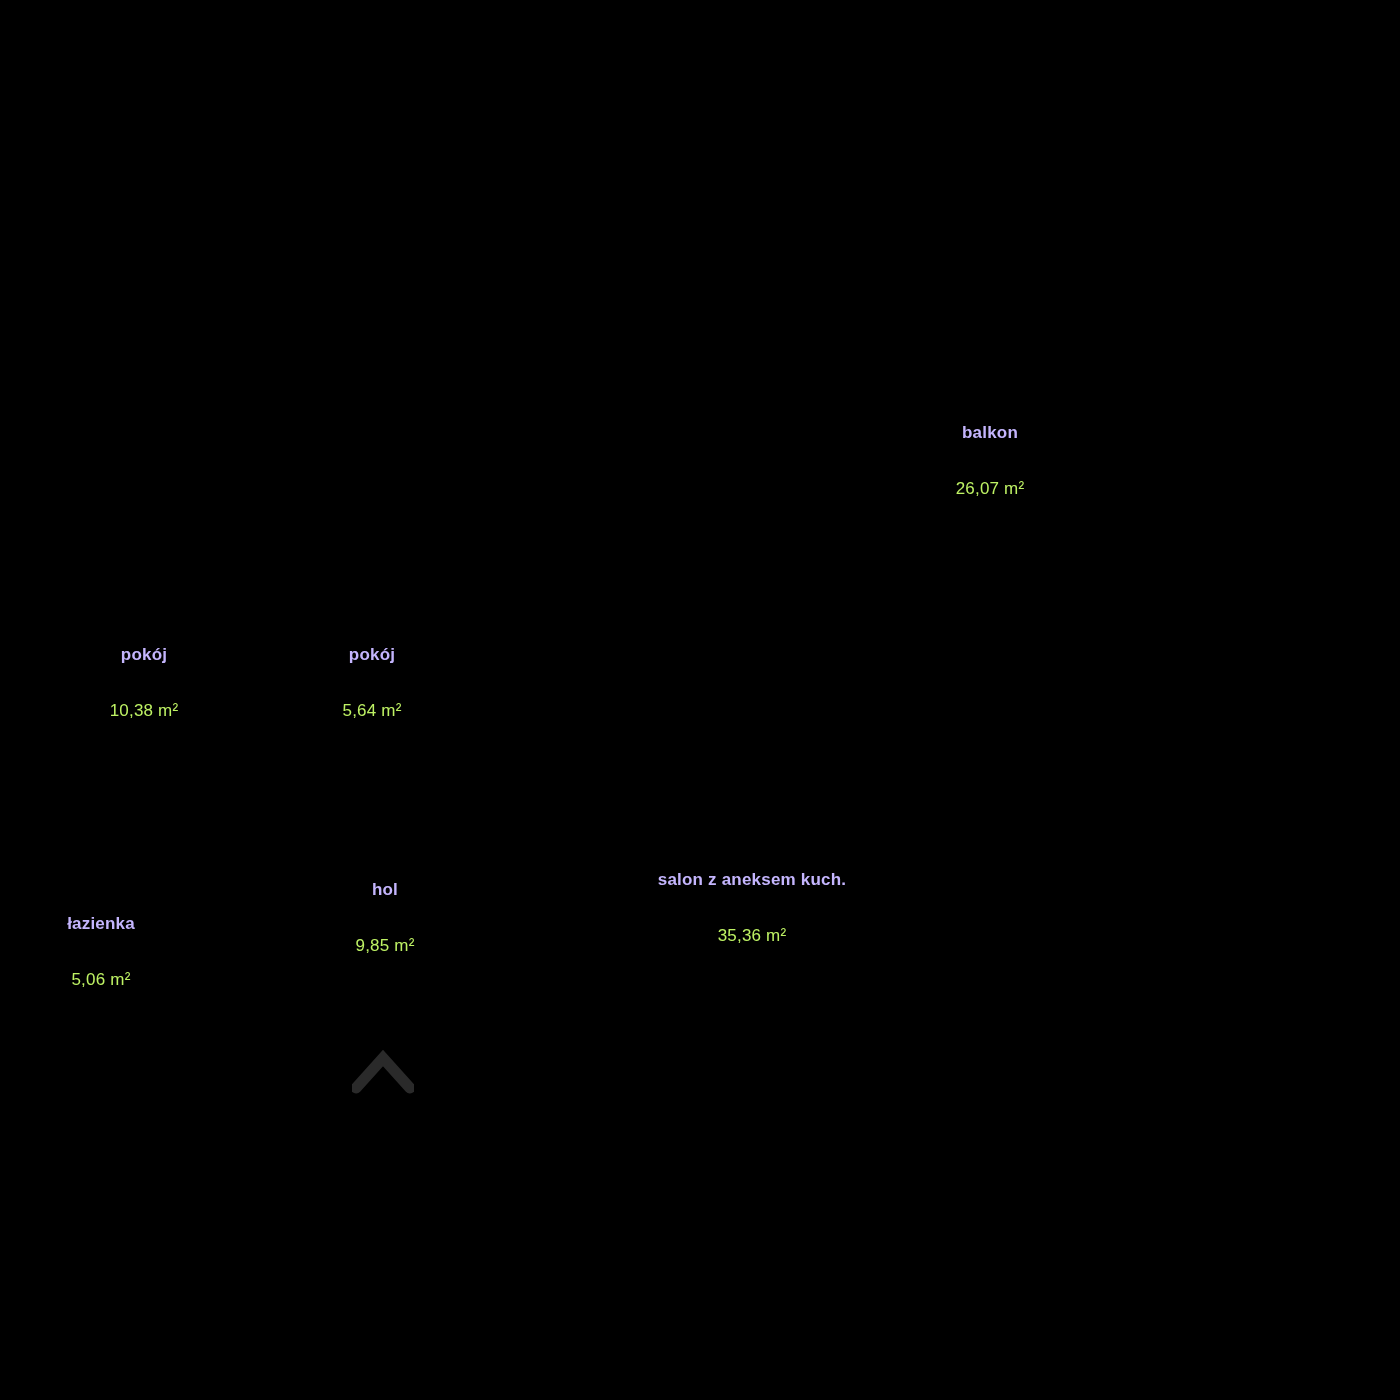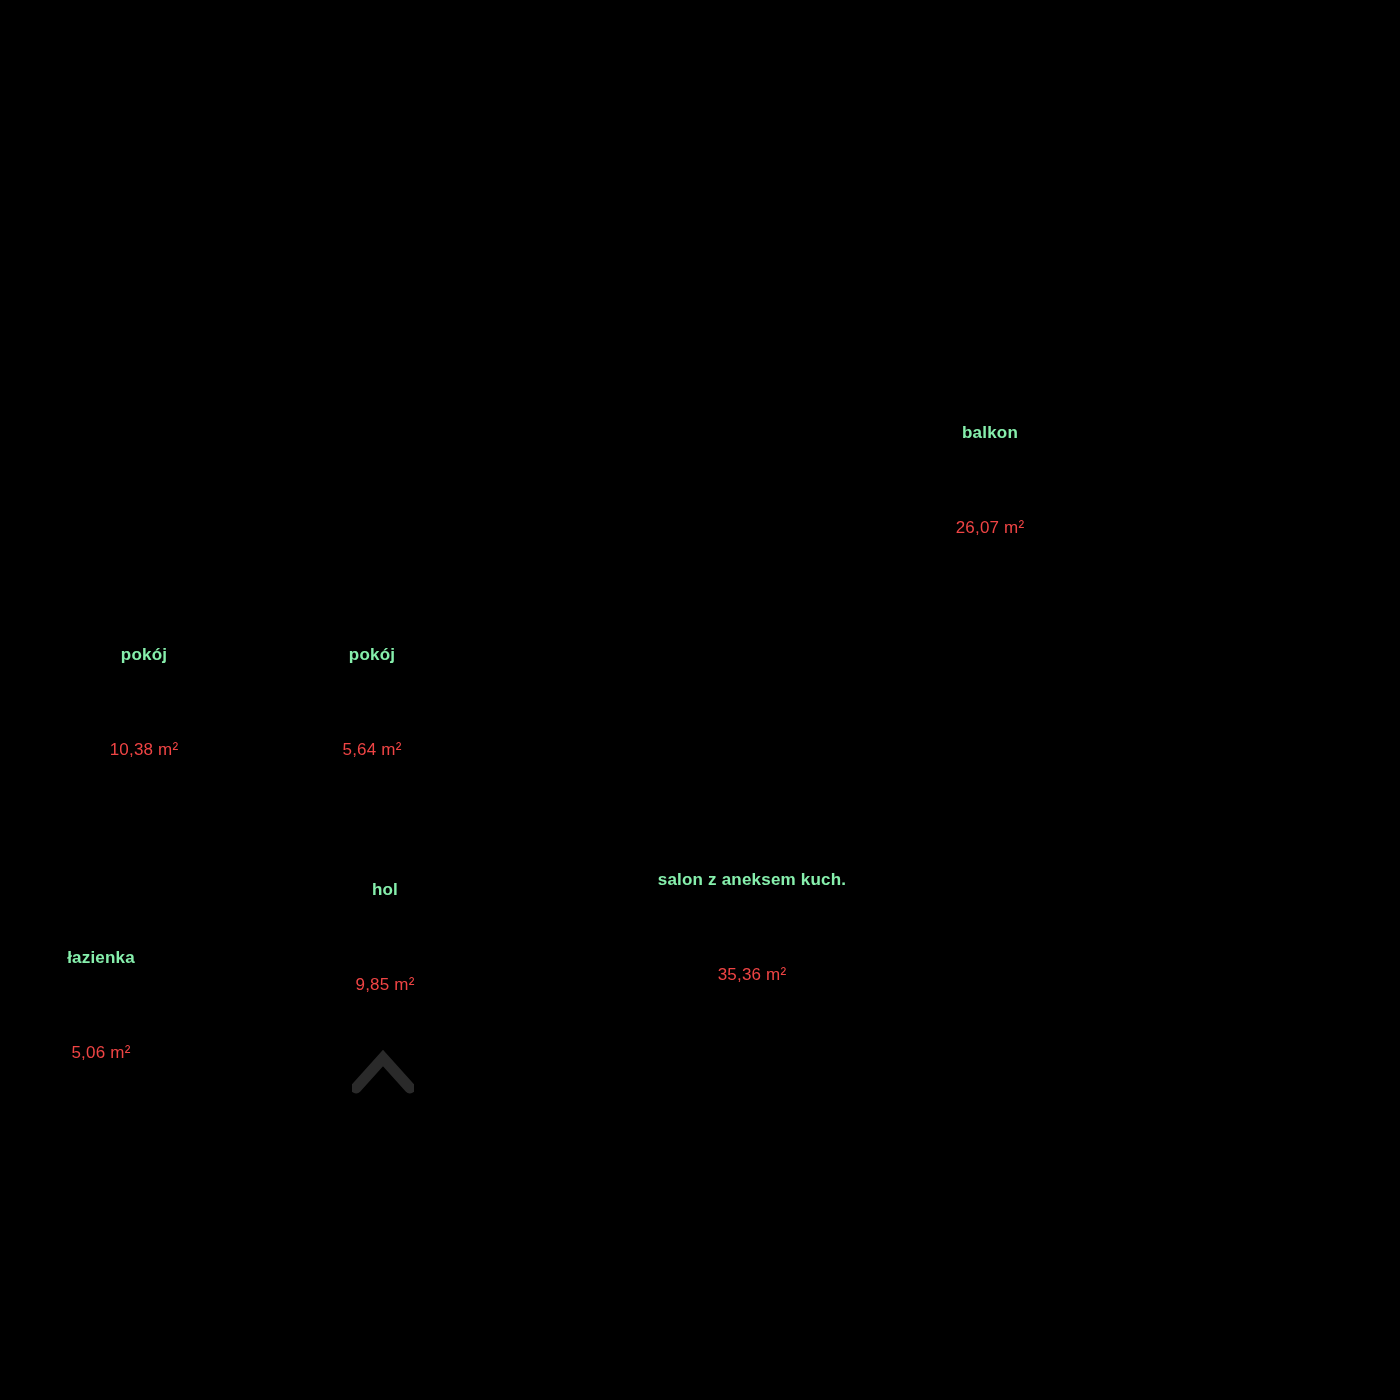--- a/index.html
+++ b/index.html
@@ -24,30 +24,29 @@
     text-align: center;
     transform: translate(-50%, 0);
     line-height: 1.15;
     white-space: pre;
     user-select: none;
   }
   .room-name {
     display: block;
     font-size: 17px;
     font-weight: bold;
-    color: #86efac;
+    color: #c4b5fd;
     letter-spacing: 0.2px;
   }
   .room-area {
     display: block;
     font-size: 17px;
     font-weight: normal;
-    color: #ef4444;
+    color: #bef264;
     letter-spacing: 0.2px;
-    margin-top: 39px;
   }
   .chevron-marker {
     position: absolute;
     transform: translate(-50%, -50%);
   }
   .chevron-marker svg {
     display: block;
   }
 </style>
 </head>
@@ -73,21 +72,21 @@
   <div class="room-label" style="left:752px; top:797px; width:220px;">
     <span class="room-name" style="white-space:normal;margin-top:36px;">salon z aneksem kuch.</span>
     <span class="room-area">35,36 m²</span>
   </div>
 
   <div class="room-label" style="left:385px; top:843px;">
     <span class="room-name">hol</span>
     <span class="room-area">9,85 m²</span>
   </div>
 
-  <div class="room-label" style="left:101px; top:911px;">
+  <div class="room-label" style="left:101px; top:877px;">
     <span class="room-name">łazienka</span>
     <span class="room-area">5,06 m²</span>
   </div>
 
 
   <div class="chevron-marker" style="left:383px; top:1072px;">
     <svg width="62" height="44" viewBox="0 0 62 44" aria-hidden="true">
       <polyline points="4,38 31,8 58,38" fill="none" stroke="#2a2a2a" stroke-width="11" stroke-linecap="round" stroke-linejoin="miter"></polyline>
     </svg>
   </div>

